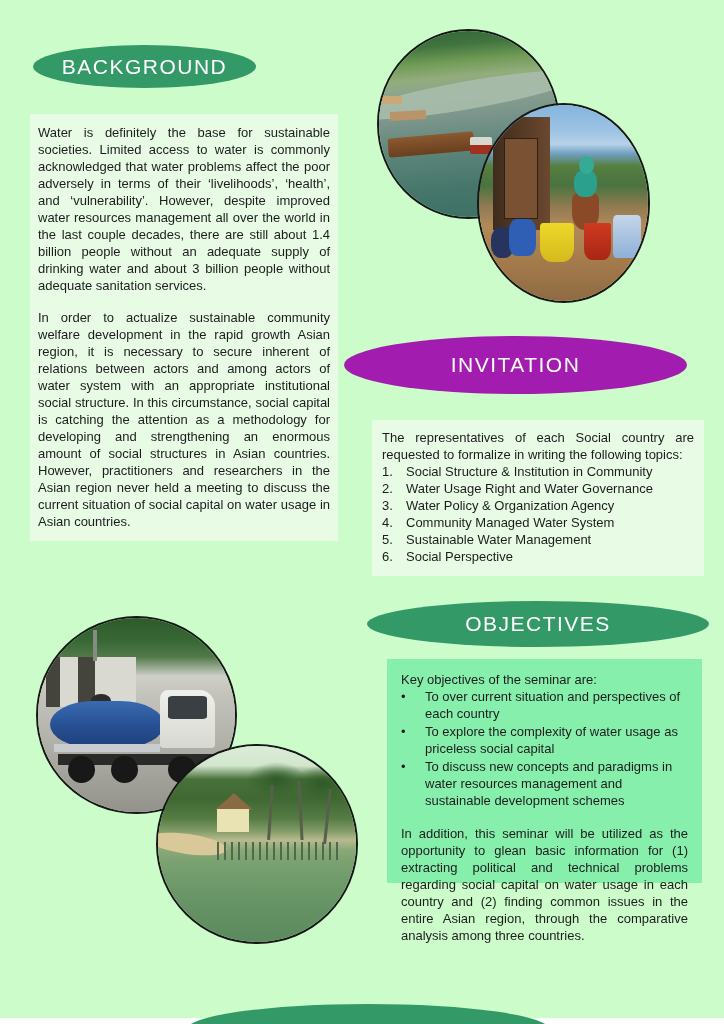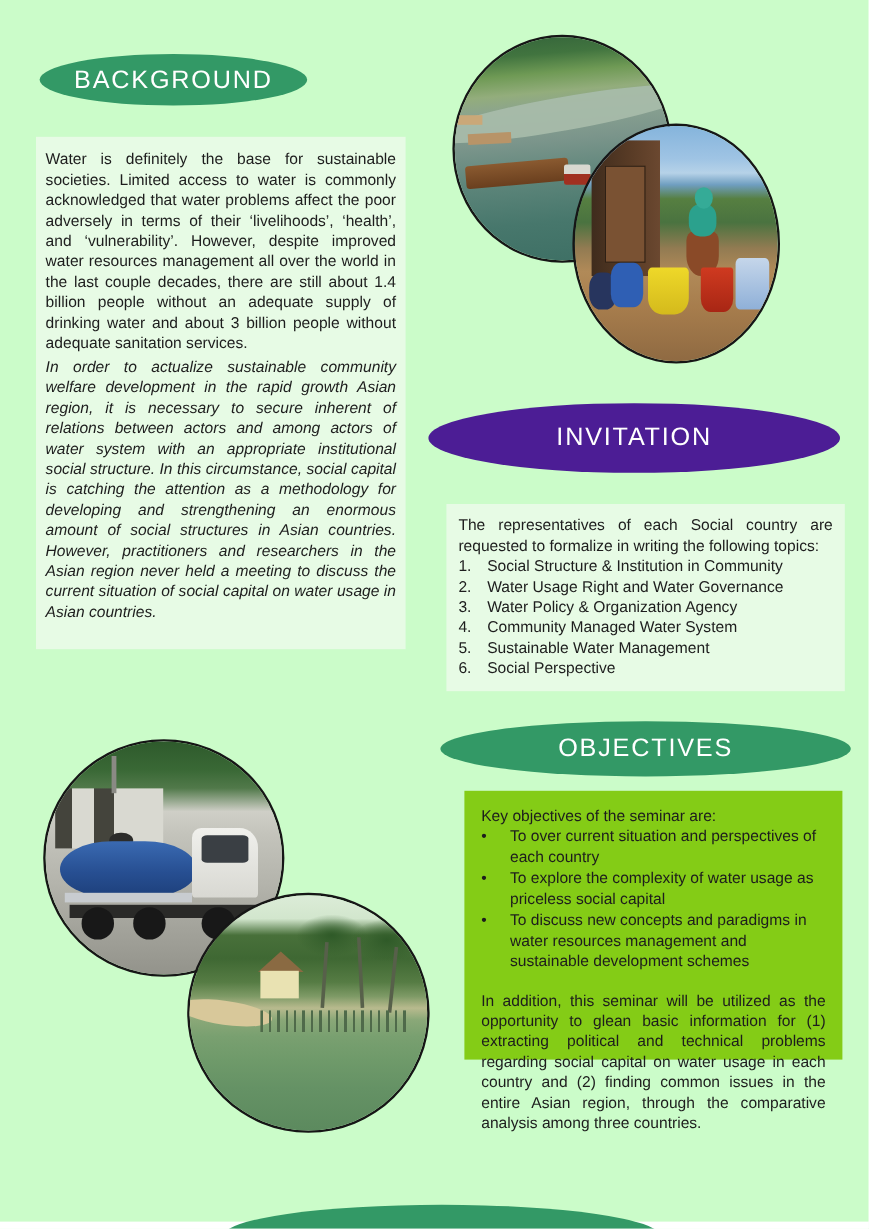--- a/index.html
+++ b/index.html
@@ -10,21 +10,21 @@
   .ellipse-header{
     position:absolute; display:flex; align-items:center; justify-content:center;
     border-radius:50%; color:#ffffff; letter-spacing:1.5px;
     font-size:21px; font-weight:400;
   }
   .panel{
     position:absolute; color:#1d1d1d; font-size:13px; line-height:17px;
   }
   .panel .inner{padding:10px 8px;}
   .para{text-align:justify; margin:0;}
-  .para + .para{margin-top:3px;font-style:italic;}
+  .para + .para{margin-top:15px;}
 
   
   .num-list{margin:0; padding:0; list-style:none;}
   .num-list li{display:flex; margin:0;}
   .num-list .num{width:24px; flex:0 0 24px;}
   .num-list .t{flex:1;}
 
   
   .bullet-list{margin:0; padding:0; list-style:none;}
   .bullet-list li{display:flex; margin:0 0 1px 0;}
@@ -127,21 +127,21 @@
     <div class="ph" id="c2-skirt"></div>
     <div class="ph" id="c2-torso"></div>
     <div class="ph" id="c2-head"></div>
     <div class="ph" id="c2-drum-darkblue"></div>
     <div class="ph" id="c2-drum-blue"></div>
     <div class="ph" id="c2-bucket-yellow"></div>
     <div class="ph" id="c2-bucket-red"></div>
     <div class="ph" id="c2-jerrycan"></div>
   </div>
 
-  <div class="ellipse-header" style="left:357px; top:336px; width:343px; height:58px; background:#4c1d95;">
+  <div class="ellipse-header" style="left:344px; top:336px; width:343px; height:58px; background:#a21caf;">
     <span>INVITATION</span>
   </div>
 
   <div class="panel" style="left:372px; top:420px; width:332px; height:156px; background:#e7fbe5;">
     <div class="inner" style="padding:9px 10px;">
       <p class="para">The representatives of each Social country are requested to formalize in writing the following topics:</p>
       <ol class="num-list">
         <li>
           <span class="num">1.</span>
           <span class="t">Social Structure &amp; Institution in Community</span>
@@ -167,21 +167,21 @@
           <span class="t">Social Perspective</span>
         </li>
       </ol>
     </div>
   </div>
 
   <div class="ellipse-header" style="left:367px; top:601px; width:342px; height:46px; background:#339966;">
     <span>OBJECTIVES</span>
   </div>
 
-  <div class="panel" style="left:387px; top:659px; width:315px; height:224px; background:#84cc16;">
+  <div class="panel" style="left:387px; top:659px; width:315px; height:224px; background:#86efac;">
     <div class="inner" style="padding:12px 14px;">
       <p class="para" style="text-align:left;">Key objectives of the seminar are:</p>
       <ul class="bullet-list">
         <li>
           <span class="marker">•</span>
           <span class="t">To over current situation and perspectives of each country</span>
         </li>
         <li>
           <span class="marker">•</span>
           <span class="t">To explore the complexity of water usage as priceless social capital</span>

